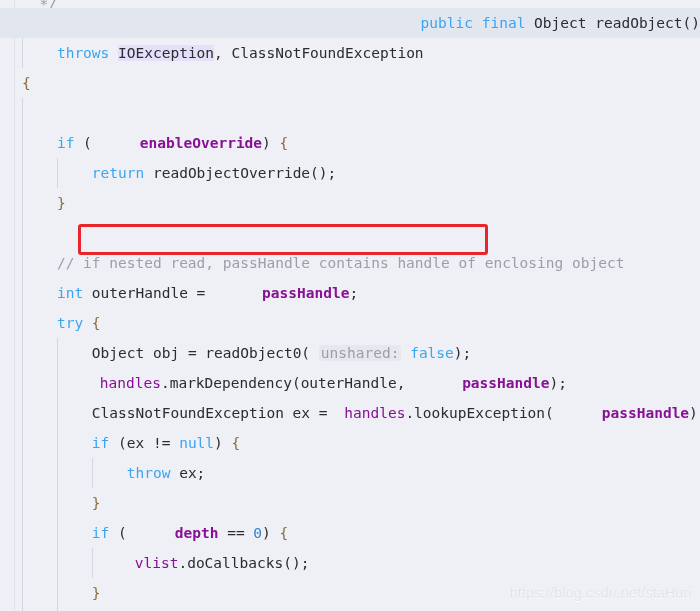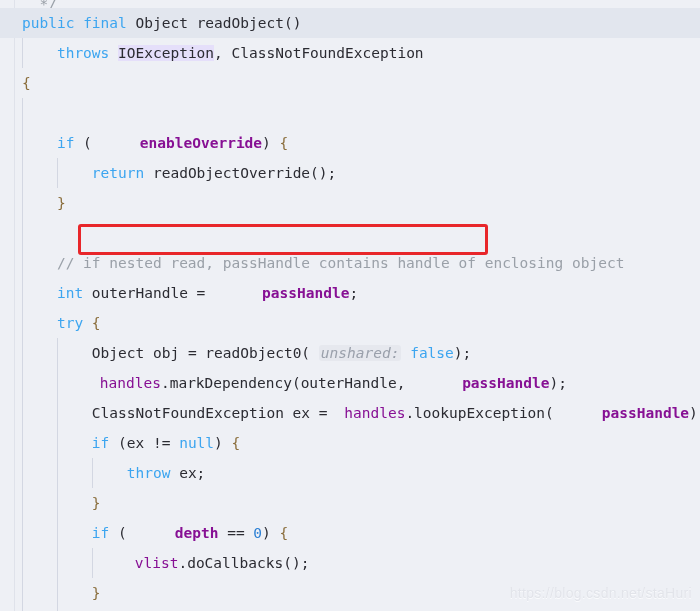--- a/index.html
+++ b/index.html
@@ -57,41 +57,42 @@
     padding-left: 22px;
     color: #2b2b32;
   }
   .line.partial {
     height: 8px;
     line-height: 8px;
     overflow: hidden;
   }
   .line.current {
     background: #e2e6ee;
+    text-align: right;
   }
 
   
   .guide {
     position: absolute;
     top: 0;
     width: 1px;
     height: 30px;
     background: #d3d7e2;
   }
 
   
   .kw      { color: #3ca5f0; }          
   .type    { color: #2b2b32; }          
   .ident   { color: #2b2b32; }
   .field   { color: #871094; font-weight: bold; margin-left: 48px; }   
   .field2  { color: #871094; margin-left: 8px; }          
   .num     { color: #2b7fd4; }          
   .cmt     { color: #9aa0a8; }          
   .brace   { color: #8a6d3b; }          
-  .hint    { color: #9aa0ab; background: #e6e8ee; border-radius: 3px; padding: 0 2px; font-style: italic; }
+  .hint    { color: #9aa0ab; background: #e6e8ee; border-radius: 3px; padding: 0 2px; }
   .hl      { background: #e5dffa; margin-top: 12px; }     
 
   
   .redbox {
     position: absolute;
     border: 3px solid #e8262a;
     border-radius: 3px;
     background: transparent;
     box-sizing: border-box;
     pointer-events: none;

